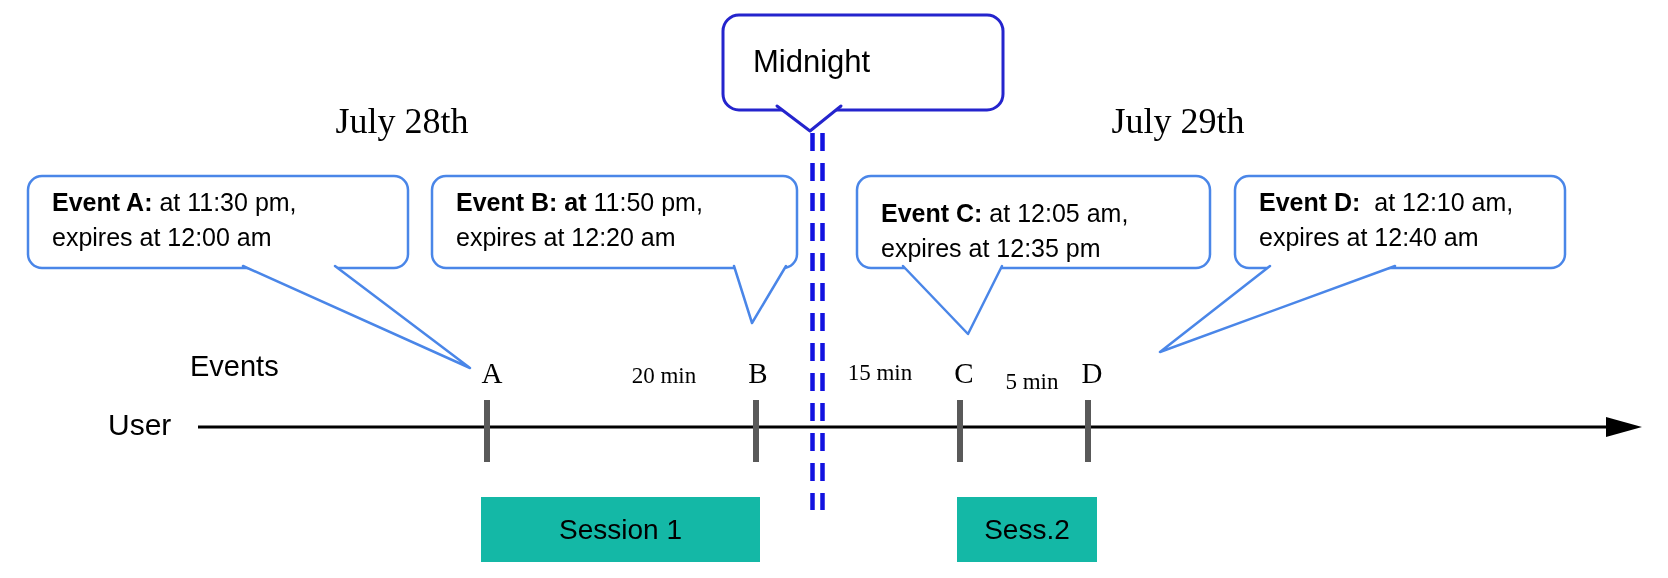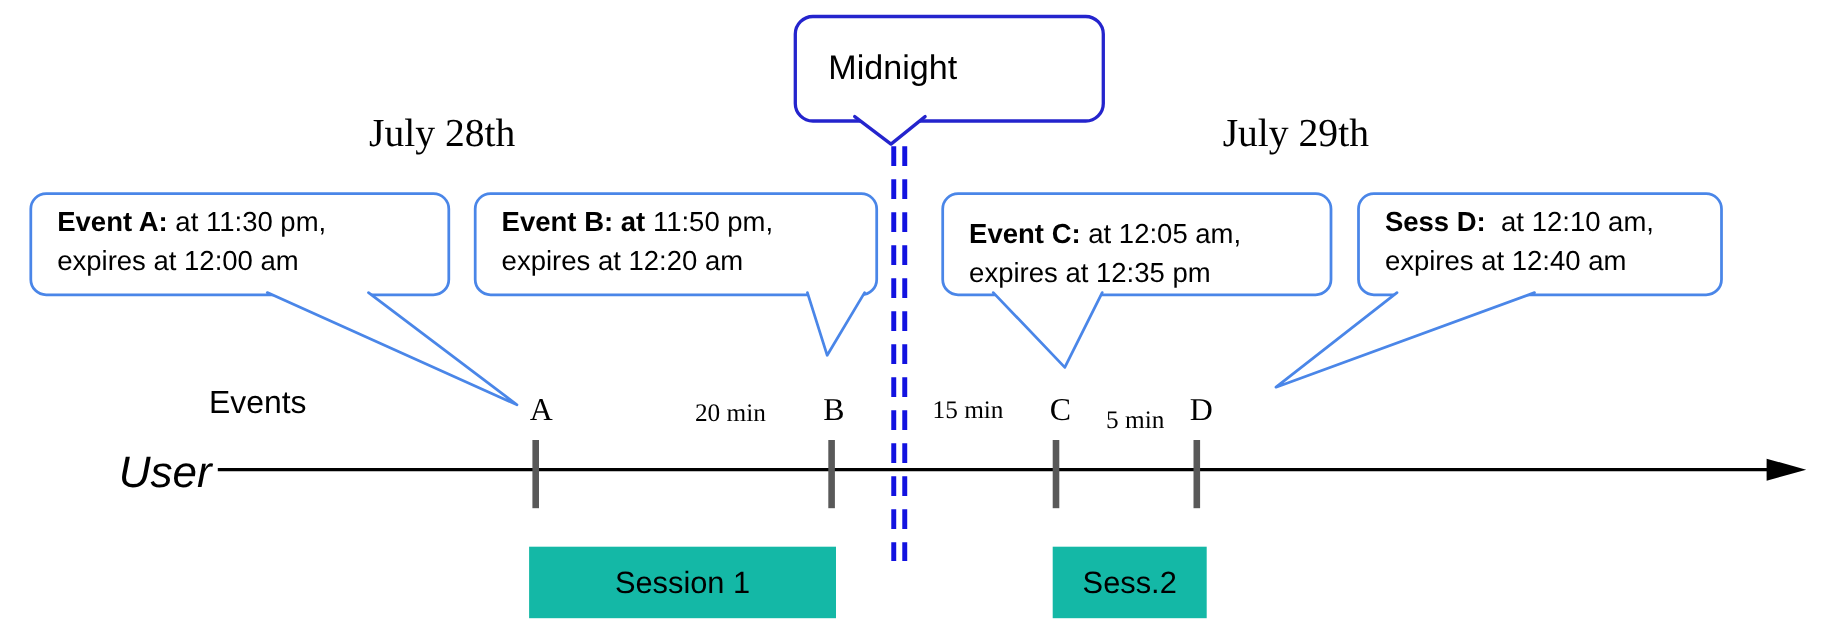--- a/index.html
+++ b/index.html
@@ -10,21 +10,21 @@
     font-family:"Liberation Sans","DejaVu Sans",sans-serif;
     color:#000;
     overflow:hidden;
   }
   #shapes{position:absolute;left:0;top:0;z-index:1;}
   .lbl{position:absolute;z-index:2;white-space:nowrap;}
   .centered{transform:translateX(-50%);font-family:Liberation Serif, serif;}
   .date-label{font-size:36px;}
   .midnight-label{font-size:31px;}
   .events-label{font-size:29px;}
-  .user-label{font-size:40px;font-style:italic;}
+  .user-label{font-size:30px;}
   .tick-letter{font-size:29px;}
   .gap-label{font-size:23px;}
   .callout-text{
     position:absolute;z-index:2;
     font-size:25px;line-height:35px;
   }
   .callout-text span{white-space:pre-wrap;}
   .callout-text .b{font-weight:bold;}
   .session-box{
     position:absolute;z-index:2;
@@ -81,21 +81,21 @@
     <div><span class="b">Event B: at</span><span> 11:50 pm,</span></div>
     <div>expires at 12:20 am</div>
   </div>
 
   <div class="callout-text" style="left:881px;top:196px;width:309px;">
     <div><span class="b">Event C:</span><span> at 12:05 am,</span></div>
     <div>expires at 12:35 pm</div>
   </div>
 
   <div class="callout-text" style="left:1259px;top:185px;width:286px;">
-    <div><span class="b">Sess D:</span><span>  at 12:10 am,</span></div>
+    <div><span class="b">Event D:</span><span>  at 12:10 am,</span></div>
     <div>expires at 12:40 am</div>
   </div>
 
   <div class="lbl events-label" style="left:190px;top:350px;">Events</div>
   <div class="lbl user-label" style="left:108px;top:408px;">User</div>
 
   <div class="lbl centered tick-letter" style="left:492px;top:357px;">A</div>
   <div class="lbl centered tick-letter" style="left:758px;top:357px;">B</div>
   <div class="lbl centered tick-letter" style="left:964px;top:357px;">C</div>
   <div class="lbl centered tick-letter" style="left:1092px;top:357px;">D</div>

